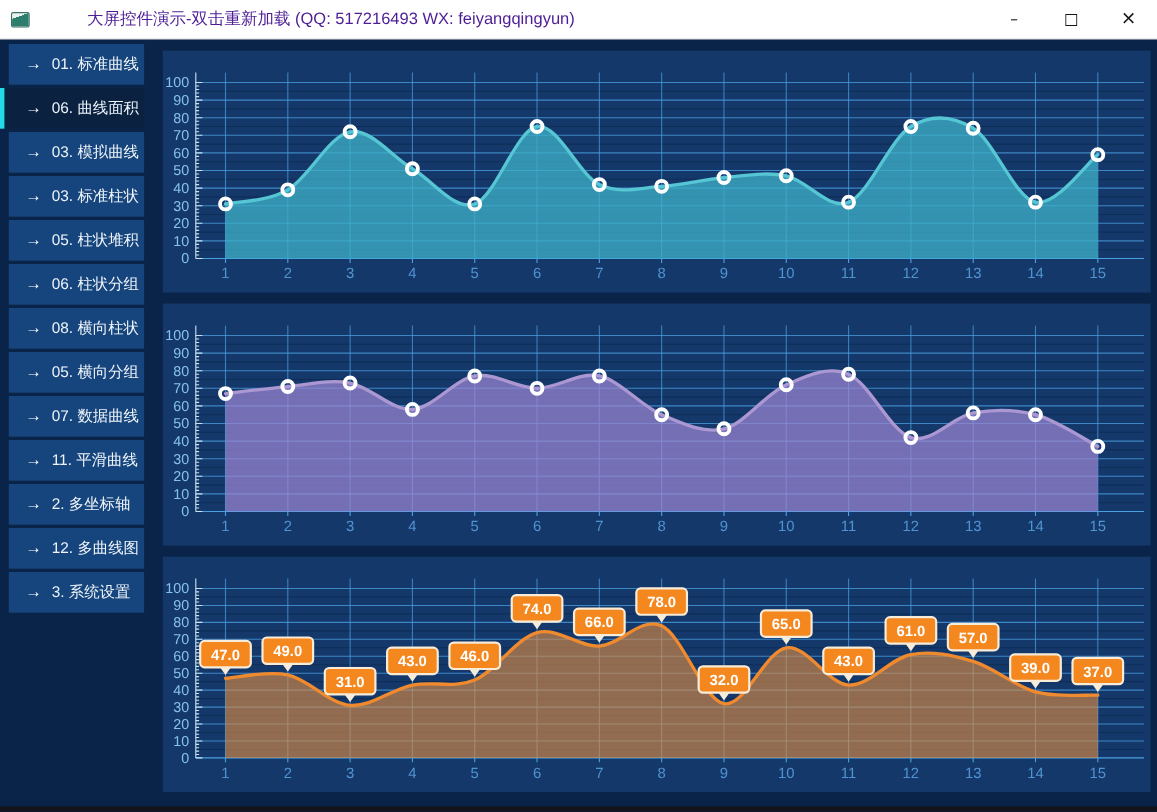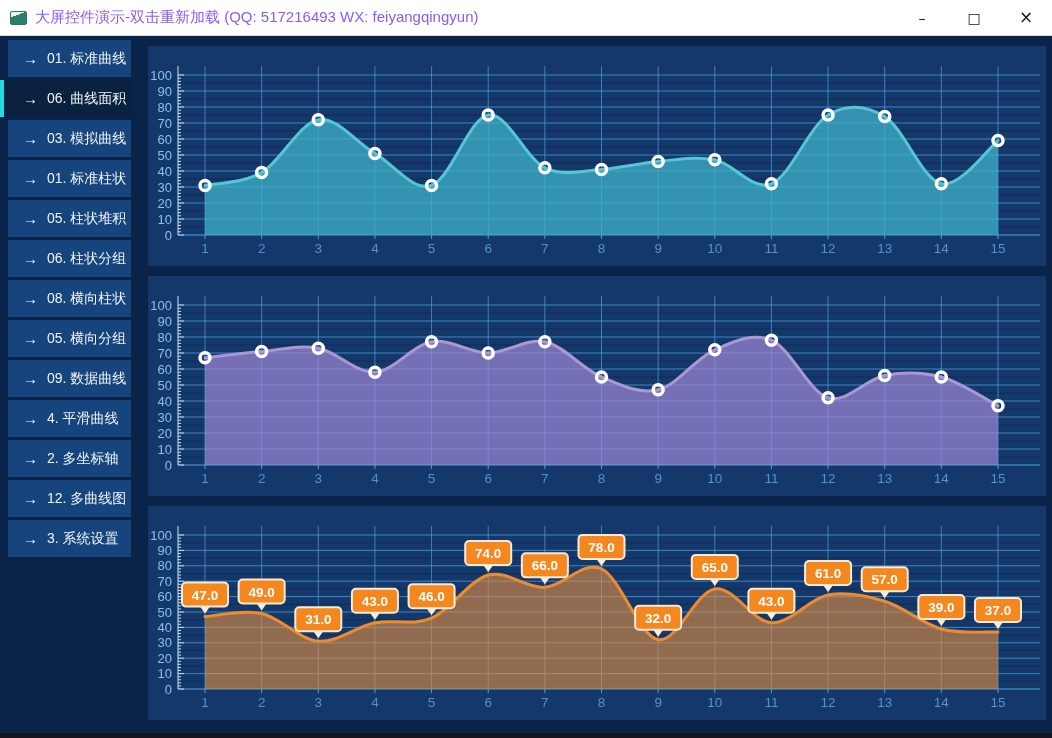--- a/index.html
+++ b/index.html
@@ -14,21 +14,21 @@
   .titlebar{
     height:36px;flex:0 0 36px;background:#ffffff;
     display:flex;align-items:center;padding-left:10px;gap:8px;
     border-bottom:1px solid #d8d8d8;box-sizing:border-box;
   }
   .app-icon{
     width:17px;height:14px;flex:0 0 17px;border-radius:2px;
     background:linear-gradient(160deg,#e9f4ef 0 30%,#2e7e6e 30% 100%);
     border:1px solid #3b6f63;box-sizing:border-box;
   }
-  .titlebar .title{font-size:15px;color:#8b5cf6;white-space:nowrap;}
+  .titlebar .title{font-size:15px;color:#4c1d95;white-space:nowrap;margin-left:44px;}
   .win-controls{margin-left:auto;display:flex;height:100%;}
   .win-btn{
     width:52px;height:100%;border:none;background:transparent;
     color:#151515;font-size:14px;line-height:1;cursor:pointer;
     font-family:"DejaVu Sans", sans-serif;padding:0;
   }
   .win-btn.close{font-size:17px;}
   
   .app-body{flex:1 1 auto;display:flex;background:#0a2449;}
   .sidebar{width:131px;flex:0 0 131px;padding-top:4px;box-sizing:border-box;}
@@ -74,45 +74,45 @@
         <div class="sidebar-item active">
           <span class="arrow">→</span>
           <span>06. 曲线面积</span>
         </div>
         <div class="sidebar-item">
           <span class="arrow">→</span>
           <span>03. 模拟曲线</span>
         </div>
         <div class="sidebar-item">
           <span class="arrow">→</span>
-          <span>01. 标准柱状</span>
+          <span>03. 标准柱状</span>
         </div>
         <div class="sidebar-item">
           <span class="arrow">→</span>
           <span>05. 柱状堆积</span>
         </div>
         <div class="sidebar-item">
           <span class="arrow">→</span>
           <span>06. 柱状分组</span>
         </div>
         <div class="sidebar-item">
           <span class="arrow">→</span>
           <span>08. 横向柱状</span>
         </div>
         <div class="sidebar-item">
           <span class="arrow">→</span>
           <span>05. 横向分组</span>
         </div>
         <div class="sidebar-item">
           <span class="arrow">→</span>
-          <span>09. 数据曲线</span>
-        </div>
-        <div class="sidebar-item">
-          <span class="arrow">→</span>
-          <span>4. 平滑曲线</span>
+          <span>07. 数据曲线</span>
+        </div>
+        <div class="sidebar-item">
+          <span class="arrow">→</span>
+          <span>11. 平滑曲线</span>
         </div>
         <div class="sidebar-item">
           <span class="arrow">→</span>
           <span>2. 多坐标轴</span>
         </div>
         <div class="sidebar-item">
           <span class="arrow">→</span>
           <span>12. 多曲线图</span>
         </div>
         <div class="sidebar-item">

